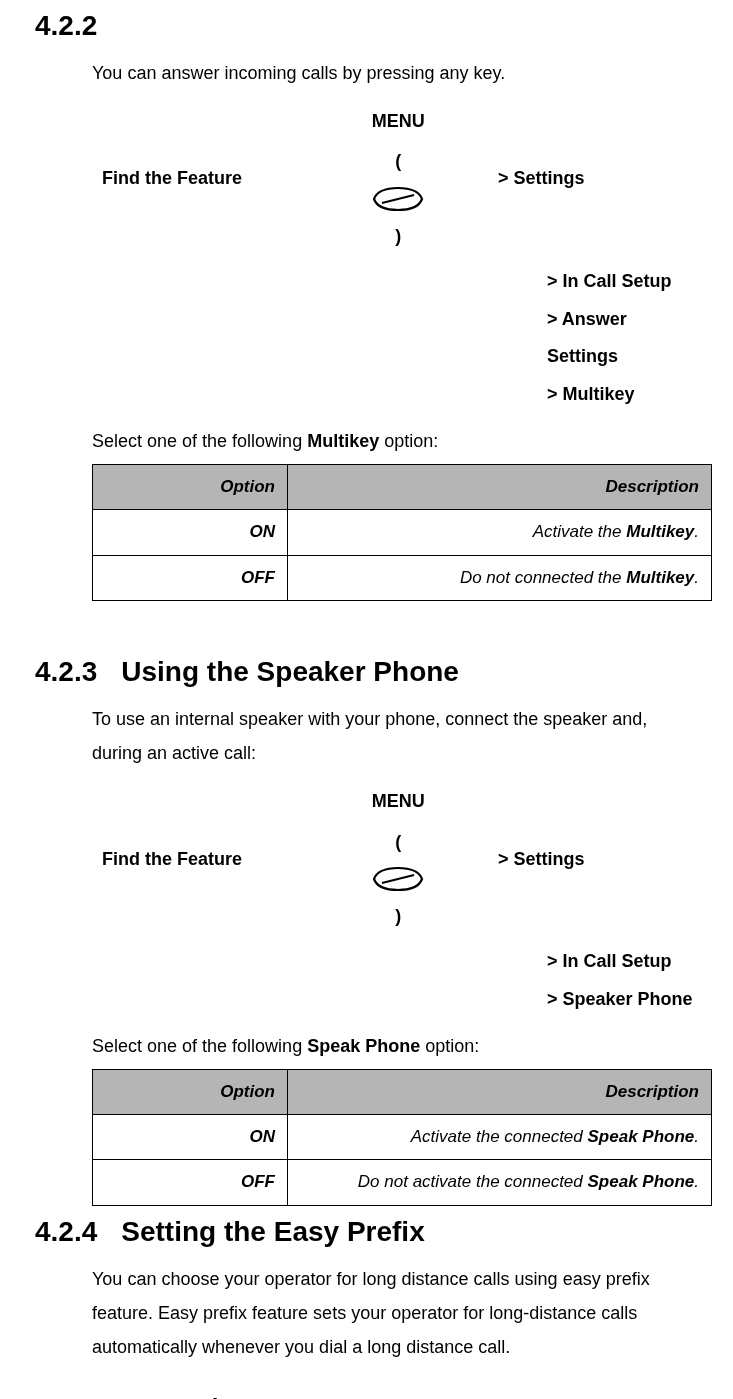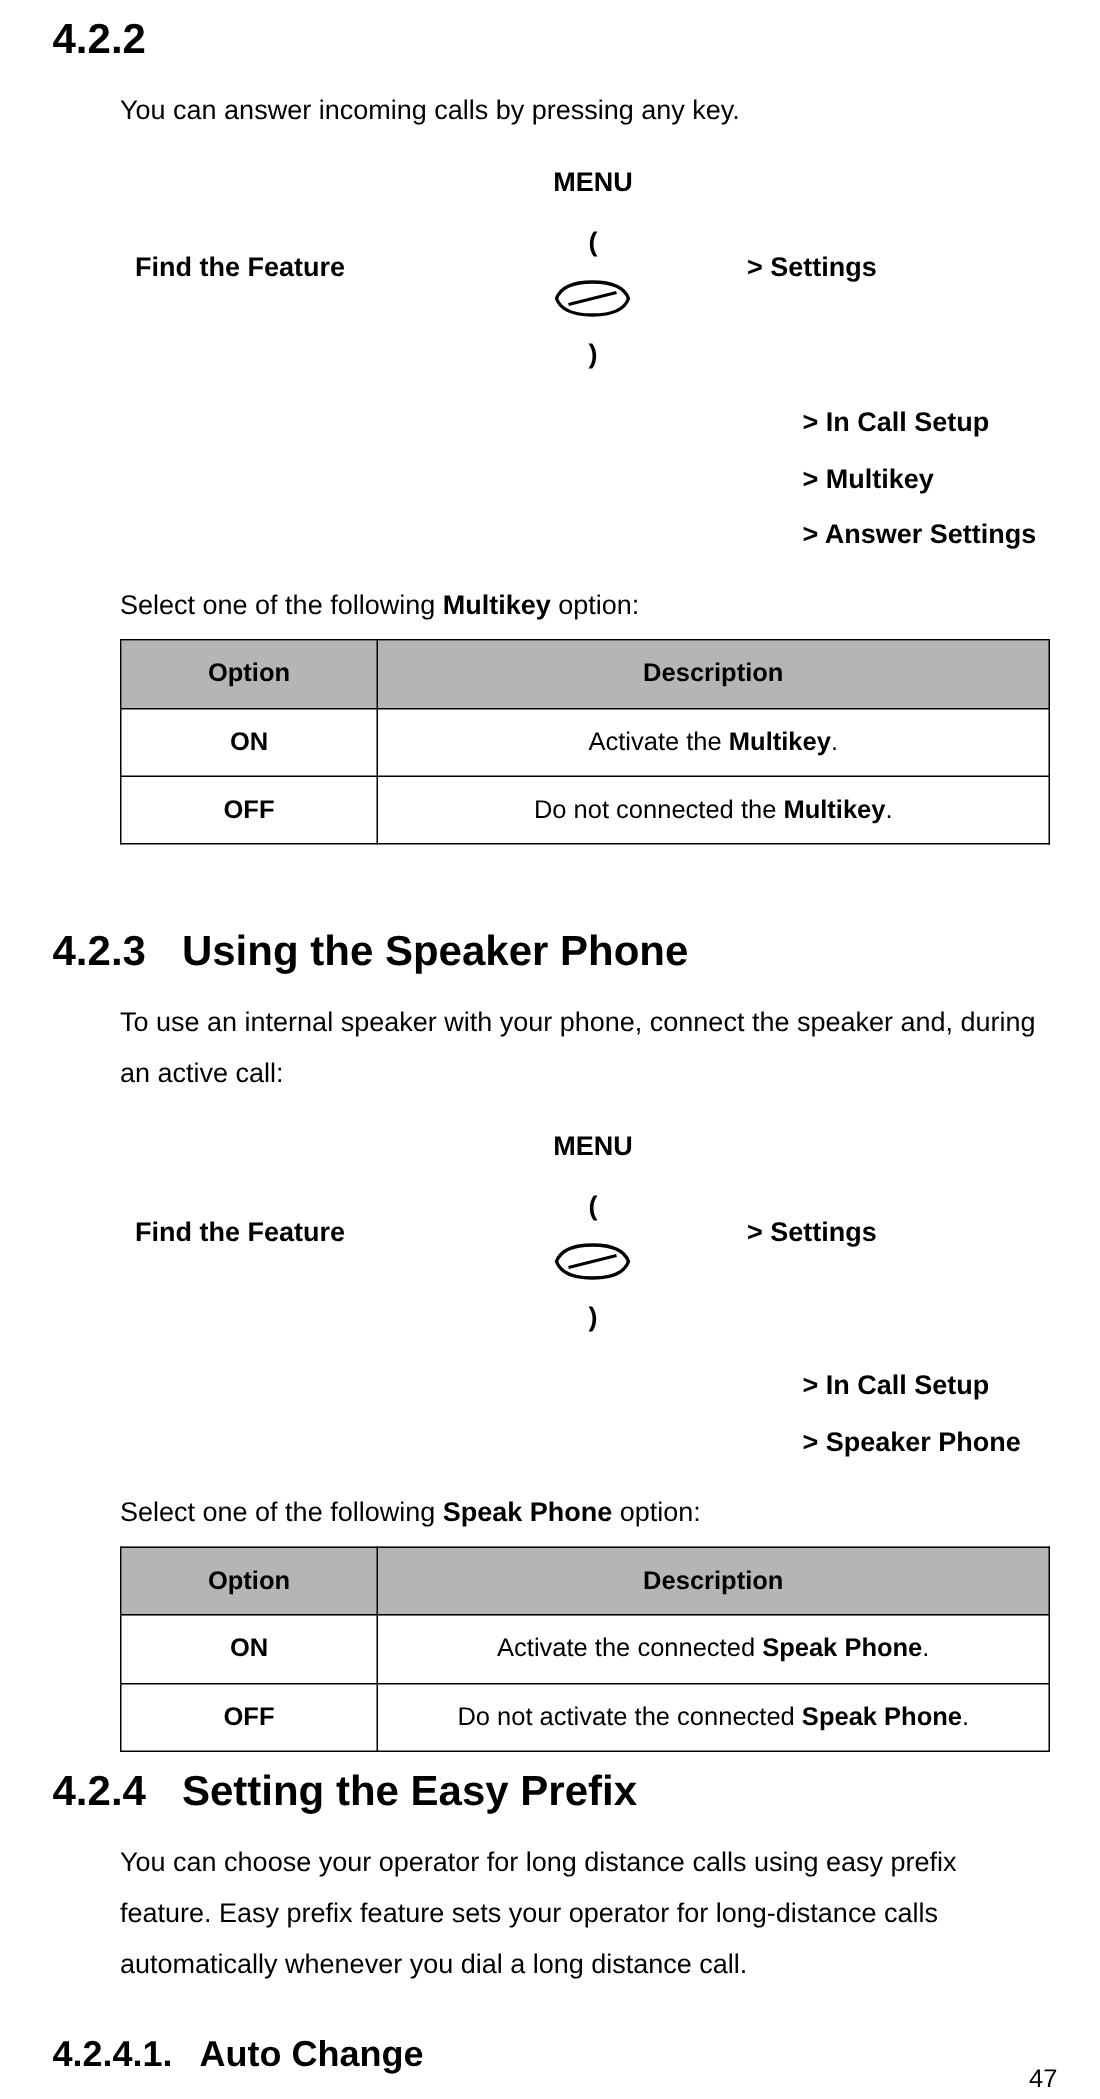--- a/index.html
+++ b/index.html
@@ -25,21 +25,21 @@
   }
   h2.section .num { }
   h3.subsection {
     font-size: 24px;
     font-weight: bold;
     margin: 30px 0 6px 0;
     display: flex;
     gap: 18px;
   }
   .body {
-    margin-left: 45px;
+    margin-left: 57px;
     font-size: 18px;
     line-height: 1.9;
   }
   .find-row {
     display: flex;
     align-items: center;
     font-weight: bold;
     font-size: 18px;
     margin: 14px 0 10px 0;
     gap: 11px;
@@ -56,23 +56,24 @@
   }
   .steps-more div { }
   table.opts {
     border-collapse: collapse;
     width: 620px;
     margin: 6px 0 0 0;
     font-size: 17px;
   }
   table.opts th, table.opts td {
     border: 1.5px solid #000;
-    padding: 6px 0;
-    text-align: center;
+    padding: 6px 12px;
+    text-align: right;
     vertical-align: middle;
+    font-style: italic;
   }
   table.opts th {
     background: #b5b5b5;
     font-weight: bold;
   }
   table.opts td.optname { font-weight: bold; width: 170px; }
   .select-line { font-size: 18px; margin-top: 10px; }
   .page-num {
     position: absolute;
     bottom: 14px;
@@ -100,22 +101,22 @@
         <svg class="menu-key" width="56" height="28" viewBox="0 0 56 28">
           <path d="M4 14 Q 8 3 28 3 Q 48 3 52 14 Q 48 25 28 25 Q 8 25 4 14 Z" fill="#fff" stroke="#000" stroke-width="2.2"></path>
           <line x1="12" y1="18" x2="44" y2="10" stroke="#000" stroke-width="2.2"></line>
         </svg>
         <span class="paren">)</span>
       </span>
       <span class="step">&gt; Settings</span>
     </div>
     <div class="steps-more">
       <div>&gt; In Call Setup</div>
+      <div>&gt; Answer Settings</div>
       <div>&gt; Multikey</div>
-      <div>&gt; Answer Settings</div>
     </div>
 
     <div class="select-line">
       <span>Select one of the following </span><b>Multikey</b><span> option:</span>
     </div>
 
     <table class="opts">
       <tbody>
           <tr>
         <th>Option</th>

